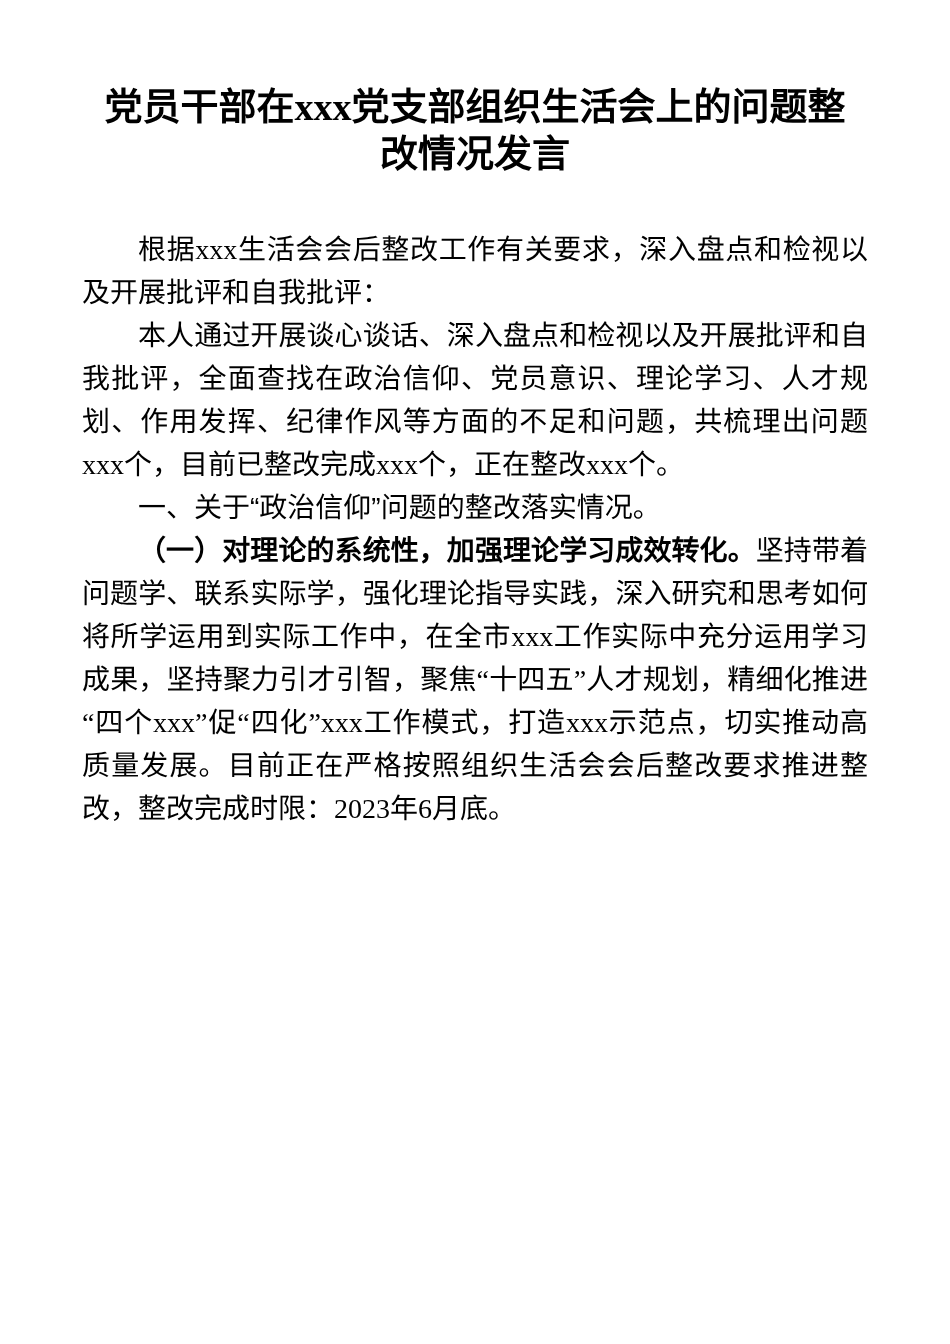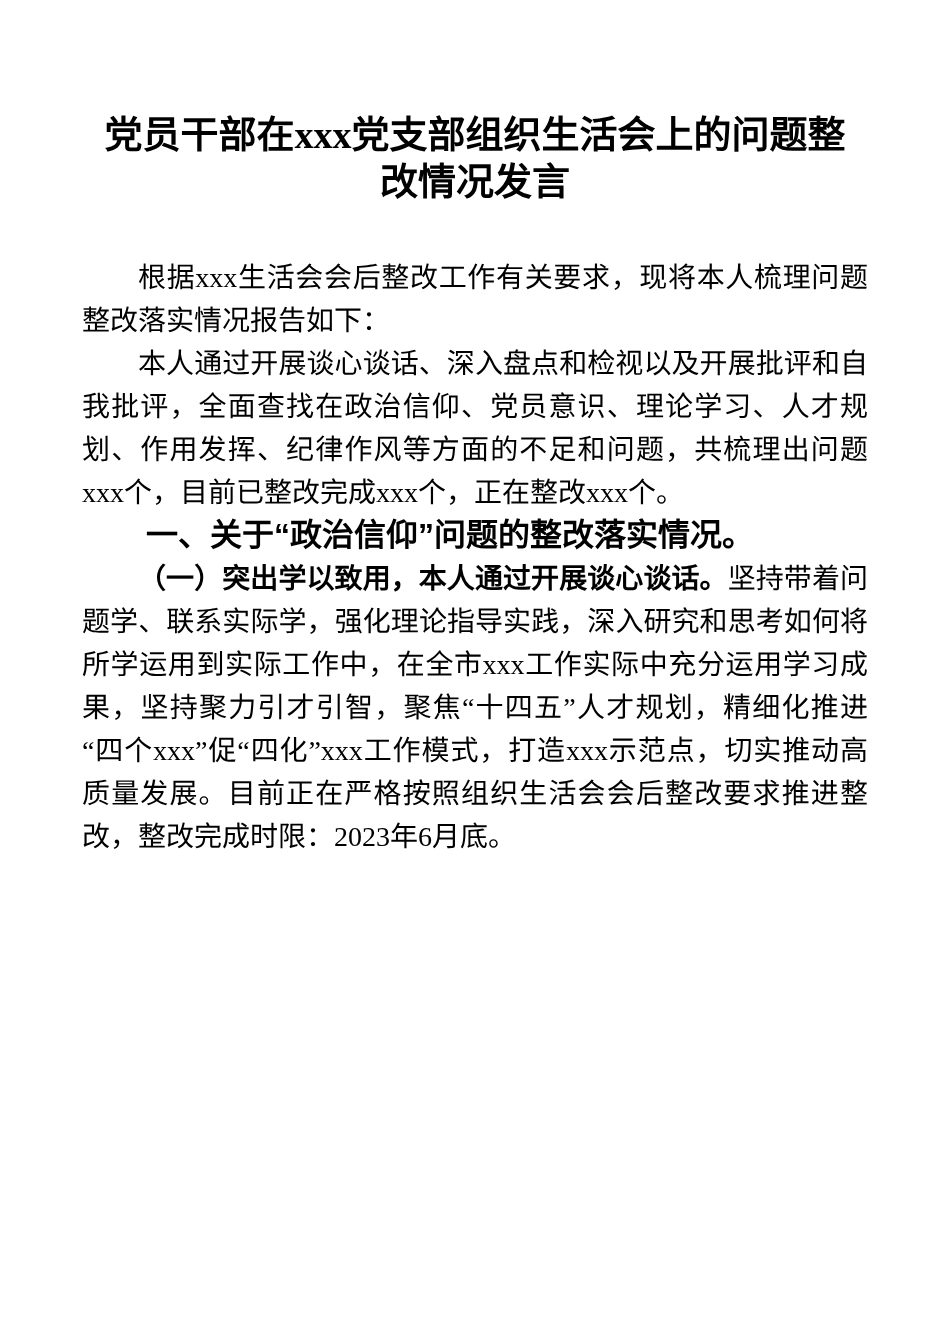--- a/index.html
+++ b/index.html
@@ -11,21 +11,21 @@
     height: 1344px;
     background: #ffffff;
     color: #000000;
     font-family: "Liberation Serif", "DejaVu Serif", serif;
     overflow: hidden;
   }
   .page {
     box-sizing: border-box;
     width: 950px;
     height: 1136px;
-    padding: 112px 82px 0 82px;
+    padding: 84px 82px 0 82px;
     background: #ffffff;
   }
   .doc-title {
     margin: 0 auto;
     max-width: 762px;
     font-size: 38px;
     line-height: 47px;
     font-weight: bold;
     text-align: center;
     font-family: "Liberation Serif", "DejaVu Serif", serif;
@@ -36,40 +36,40 @@
   .para {
     margin: 0;
     font-size: 28px;
     line-height: 43px;
     text-align: justify;
     text-indent: 2em;
     font-family: "Liberation Serif", "DejaVu Serif", serif;
   }
   .section-heading {
     margin: 0;
-    font-size: 32px;
+    font-size: 28px;
     line-height: 43px;
-    font-weight: bold;
+    font-weight: normal;
     text-indent: 2em;
     text-align: justify;
     font-family: "Liberation Sans", "DejaVu Sans", sans-serif;
   }
   .lead {
     font-weight: bold;
   }
 </style>
 </head>
 <body>
 
 <div class="page">
   <h1 class="doc-title">党员干部在xxx党支部组织生活会上的问题整改情况发言</h1>
 
   <div class="doc-content">
-    <p class="para">根据xxx生活会会后整改工作有关要求，现将本人梳理问题整改落实情况报告如下：</p>
+    <p class="para">根据xxx生活会会后整改工作有关要求，深入盘点和检视以及开展批评和自我批评：</p>
 
     <p class="para">本人通过开展谈心谈话、深入盘点和检视以及开展批评和自我批评，全面查找在政治信仰、党员意识、理论学习、人才规划、作用发挥、纪律作风等方面的不足和问题，共梳理出问题xxx个，目前已整改完成xxx个，正在整改xxx个。</p>
 
     <h2 class="section-heading">一、关于“政治信仰”问题的整改落实情况。</h2>
 
-    <p class="para"><span class="lead">（一）突出学以致用，本人通过开展谈心谈话。</span><span>坚持带着问题学、联系实际学，强化理论指导实践，深入研究和思考如何将所学运用到实际工作中，在全市xxx工作实际中充分运用学习成果，坚持聚力引才引智，聚焦“十四五”人才规划，精细化推进“四个xxx”促“四化”xxx工作模式，打造xxx示范点，切实推动高质量发展。目前正在严格按照组织生活会会后整改要求推进整改，整改完成时限：2023年6月底。</span></p>
+    <p class="para"><span class="lead">（一）对理论的系统性，加强理论学习成效转化。</span><span>坚持带着问题学、联系实际学，强化理论指导实践，深入研究和思考如何将所学运用到实际工作中，在全市xxx工作实际中充分运用学习成果，坚持聚力引才引智，聚焦“十四五”人才规划，精细化推进“四个xxx”促“四化”xxx工作模式，打造xxx示范点，切实推动高质量发展。目前正在严格按照组织生活会会后整改要求推进整改，整改完成时限：2023年6月底。</span></p>
 
   </div>
 </div>
 
 </body></html>

